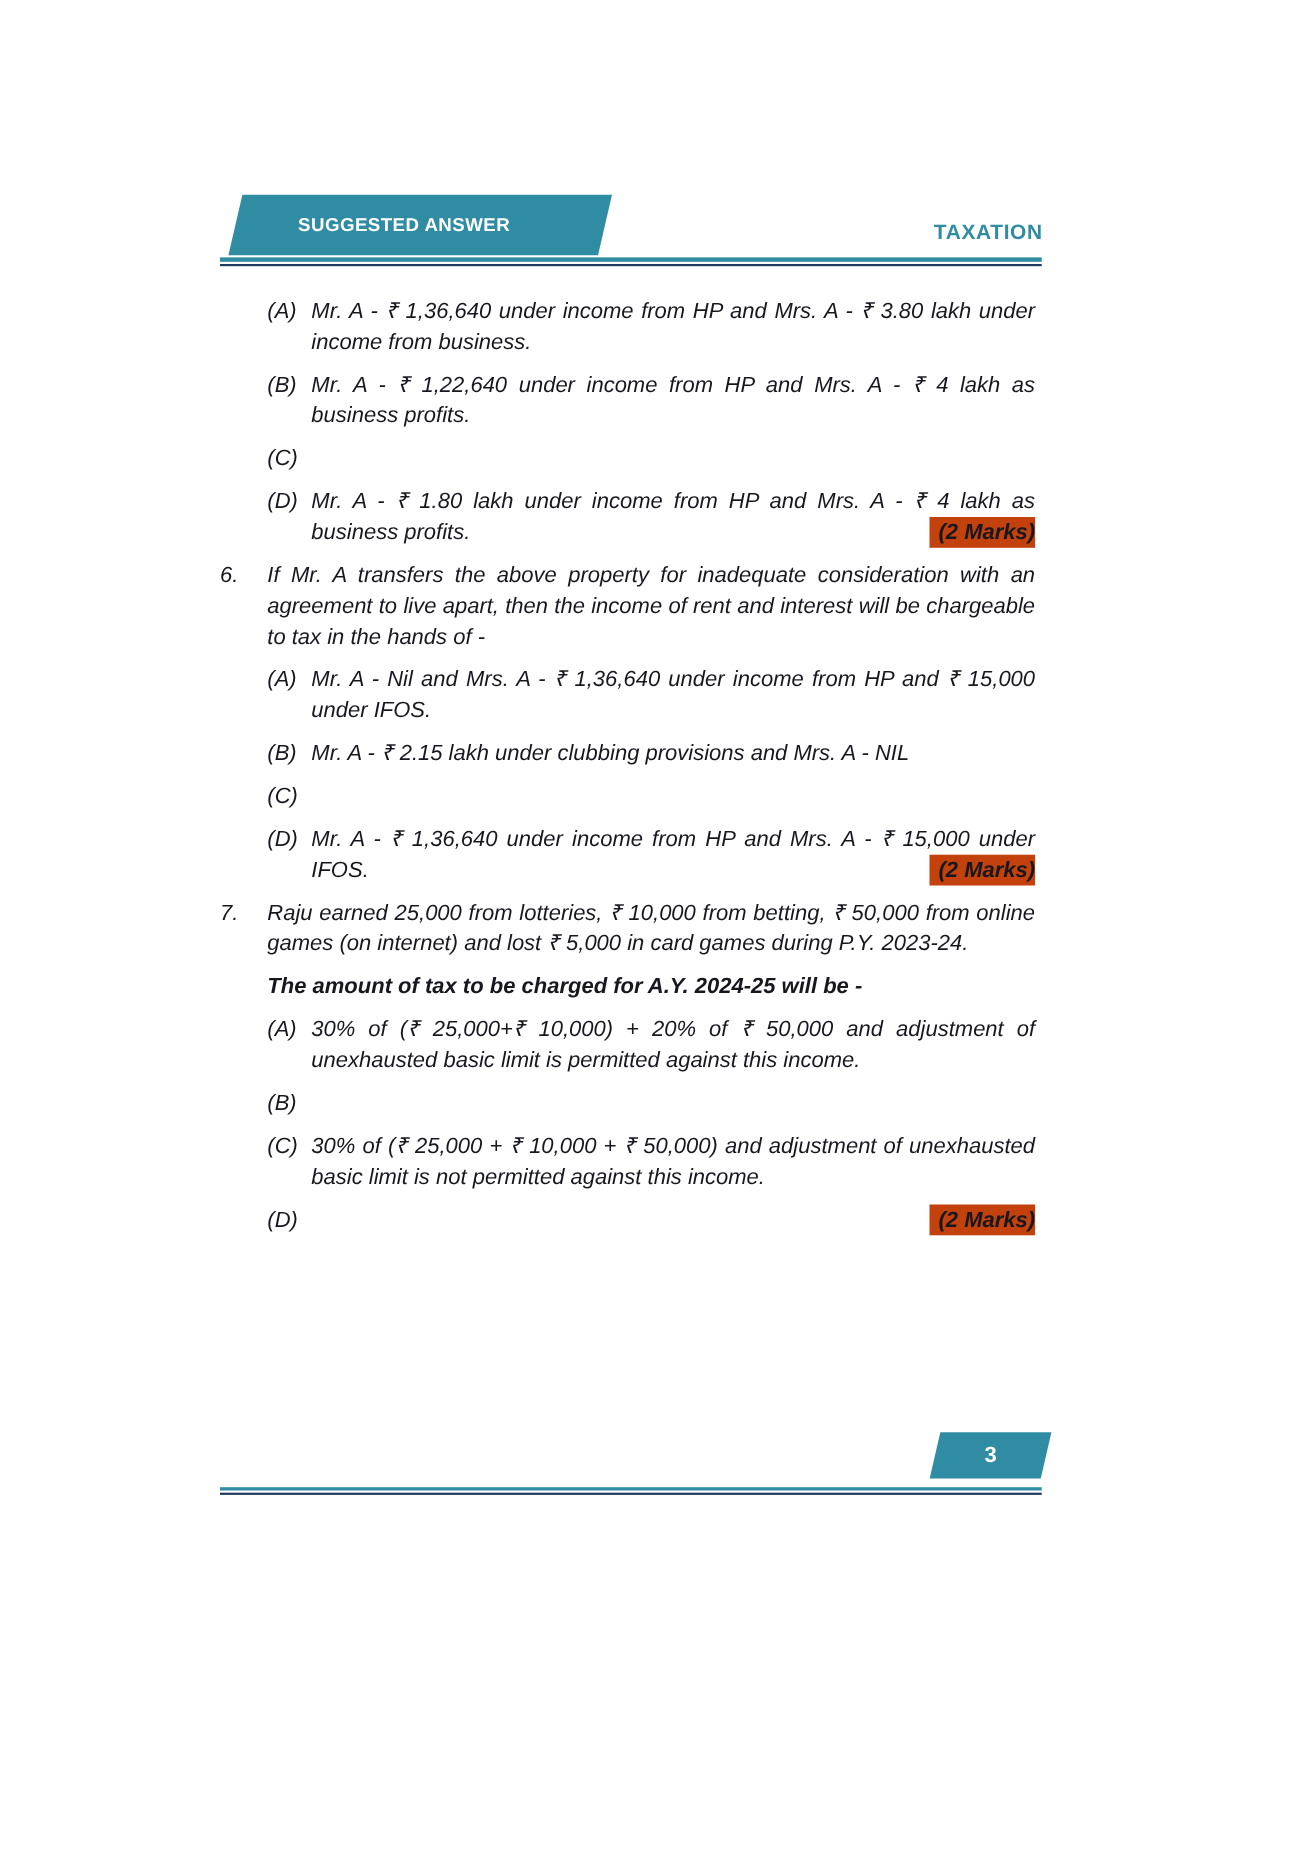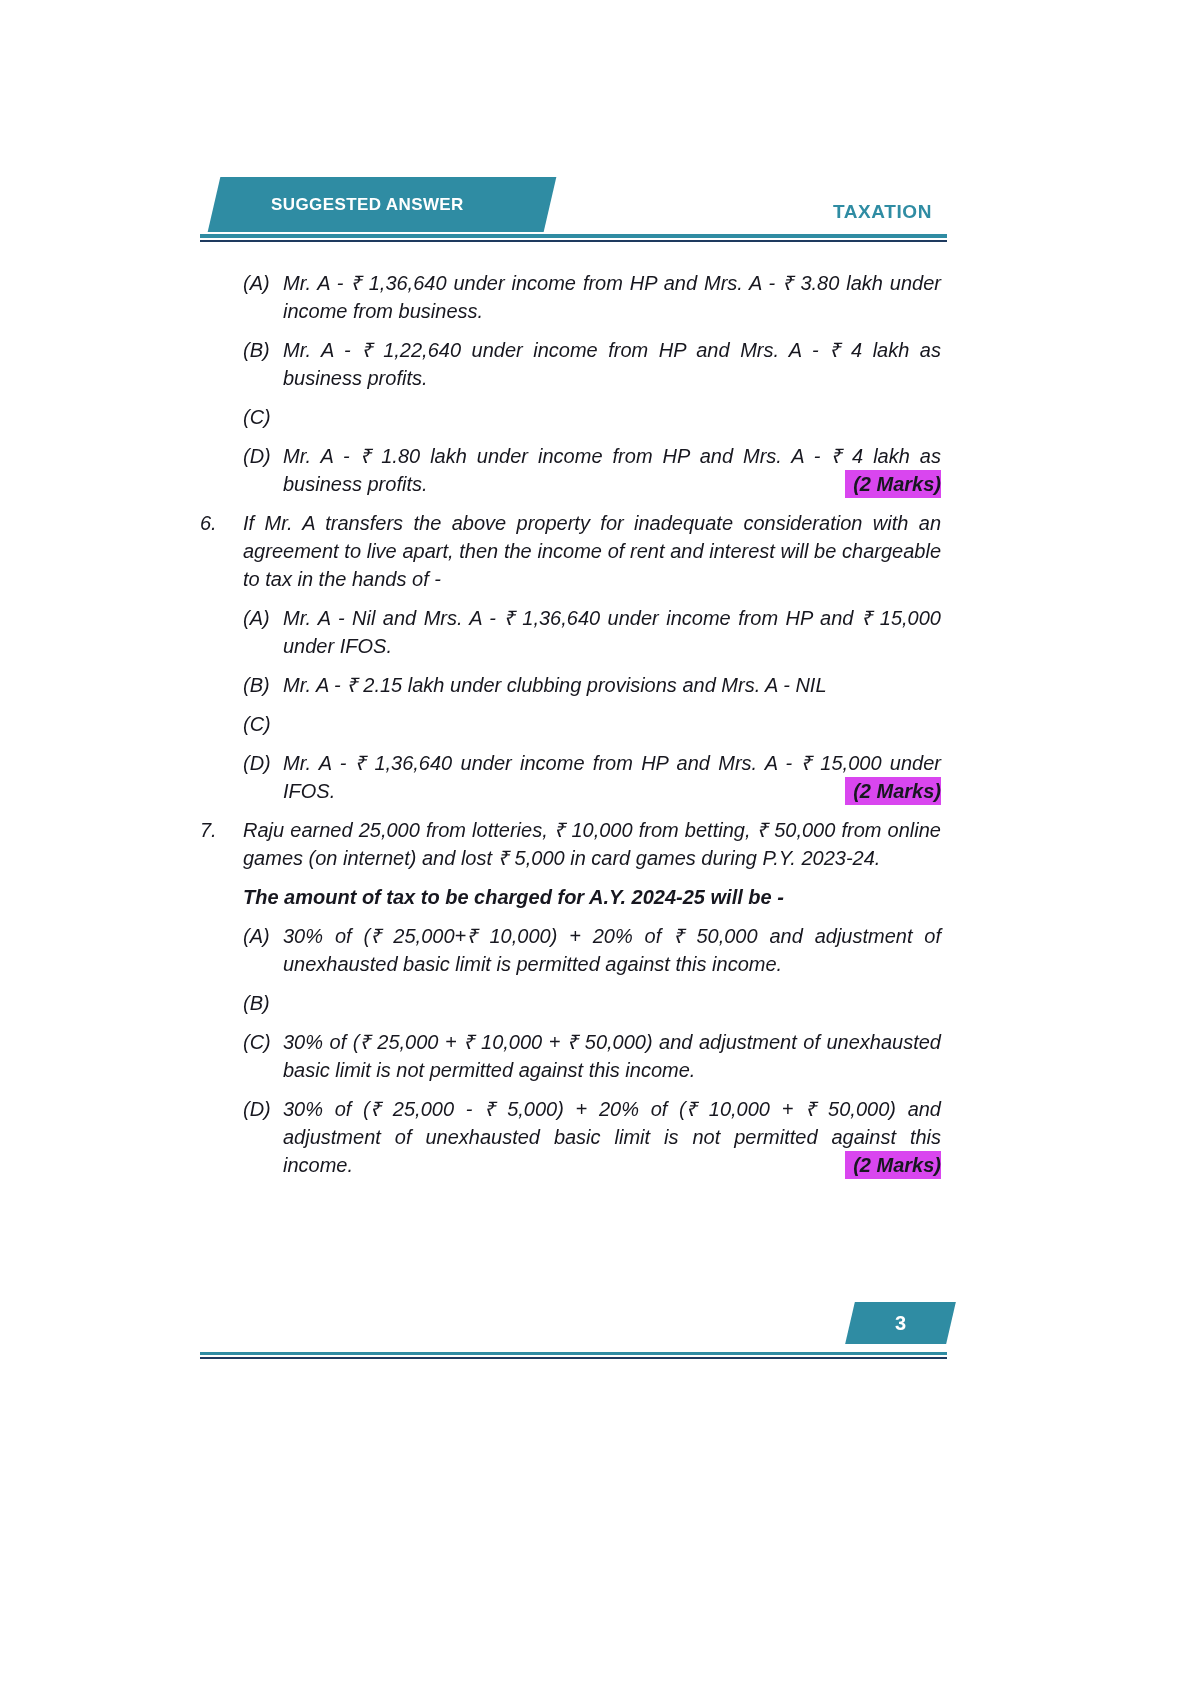--- a/index.html
+++ b/index.html
@@ -19,21 +19,21 @@
   .banner{
     position:absolute;left:214px;top:177px;width:336px;height:55px;
     background:var(--teal);transform:skewX(-13deg);
   }
   .banner-label{
     position:absolute;left:271px;top:195px;
     font-weight:bold;font-size:17px;color:#ffffff;letter-spacing:.4px;
     white-space:nowrap;
   }
   .subject-label{
-    position:absolute;right:259px;top:201px;
+    position:absolute;right:243px;top:201px;
     color:var(--teal);font-weight:bold;font-size:19px;letter-spacing:.6px;
     white-space:nowrap;
     margin-left:16px;
   }
   .header-rule{position:absolute;left:200px;top:234px;width:747px;}
   .header-rule .thick{height:4px;background:var(--teal);}
   .header-rule .thin{height:2px;background:var(--navy);margin-top:2px;}
 
   
   .content{
@@ -41,21 +41,21 @@
     color:var(--text);font-style:italic;font-size:20px;line-height:1.4;
     text-align:justify;
   }
   .block{position:relative;display:flex;margin-bottom:11px;}
   .block.question{margin-top:8px;}
   .blk-label{flex:0 0 43px;}
   .block.option{padding-left:43px;}
   .block.option .blk-label{flex:0 0 40px;}
   .block.para{padding-left:43px;font-weight:bold;}
   .blk-text{margin:0;flex:1;}
-  .marks{position:absolute;right:0;bottom:0;font-weight:bold;background:#d946ef;padding-left:8px;}
+  .marks{position:absolute;right:0;bottom:0;font-weight:bold;background:#c2410c;padding-left:8px;}
 
   
   .pagenum-box{
     position:absolute;left:850px;top:1302px;width:101px;height:42px;
     background:var(--teal);transform:skewX(-13deg);
   }
   .pagenum{
     position:absolute;left:850px;top:1302px;width:101px;height:42px;
     display:flex;align-items:center;justify-content:center;
     color:#ffffff;font-weight:bold;font-size:20px;
@@ -154,21 +154,20 @@
   </div>
 
   <div class="block option">
     <span class="blk-label">(C)</span>
     <p class="blk-text">30% of (₹ 25,000 + ₹ 10,000 + ₹ 50,000) and adjustment of unexhausted basic limit is not permitted against this income.</p>
 
   </div>
 
   <div class="block option">
     <span class="blk-label">(D)</span>
-    <p class="blk-text">30% of (₹ 25,000 - ₹ 5,000) + 20% of (₹ 10,000 + ₹ 50,000) and adjustment of unexhausted basic limit is not permitted against this income.</p>
     <span class="marks">(2 Marks)</span>
   </div>
 </div>
 
   <div class="pagenum-box"></div>
   <div class="pagenum">3</div>
   <div class="footer-rule">
     <div class="thick"></div>
     <div class="thin"></div>
   </div>

